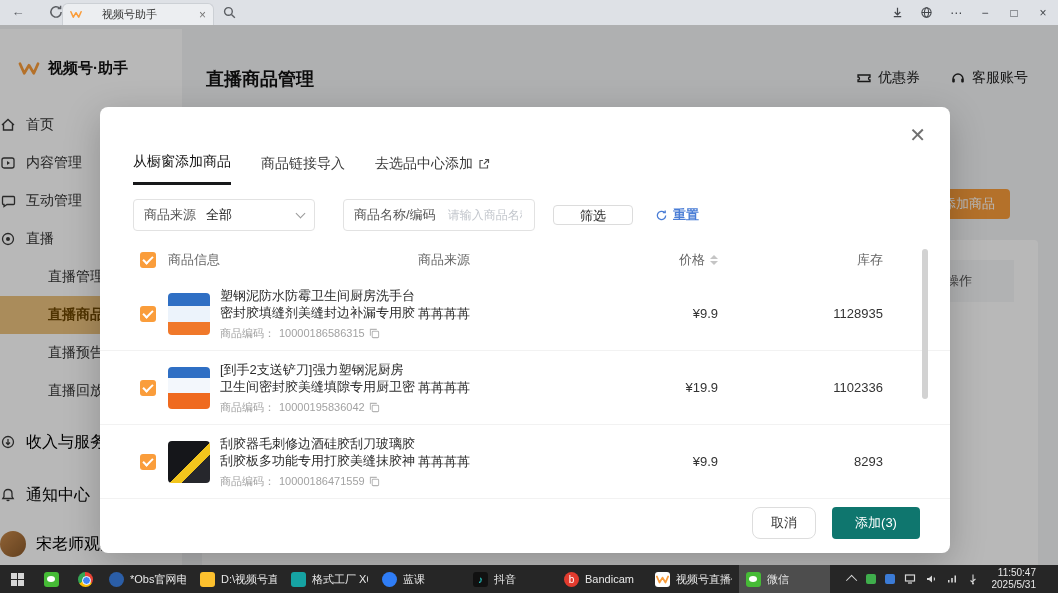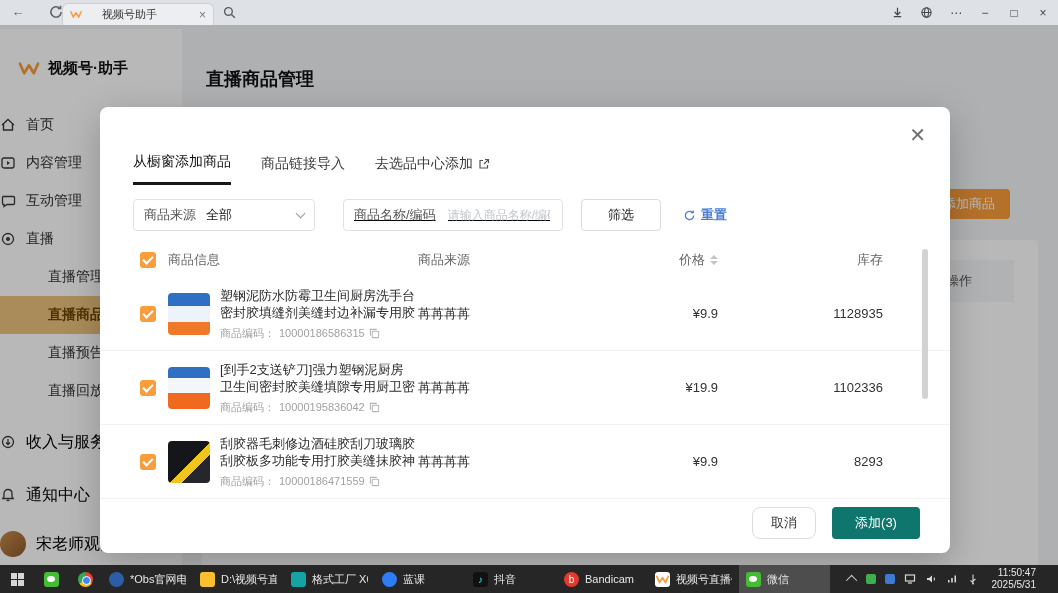--- a/index.html
+++ b/index.html
@@ -57,28 +57,28 @@
   .modal-close{ position:absolute; top:18px; right:24px; font-size:20px; color:#707070; line-height:20px; }
   .tabs{ display:flex; gap:30px; padding:46px 33px 0; font-size:14px; color:#3a3a3a; }
   .tabitem{ padding-bottom:11px; display:flex; align-items:center; gap:5px; }
   .tabitem.active{ font-weight:normal; color:#121212; border-bottom:3px solid #17181a; }
   .tabitem svg{ width:12px; height:12px; }
 
   .filters{ display:flex; align-items:center; margin:14px 33px 0; font-size:13px; }
   .fcontrol{ height:32px; border:1px solid #e2e2e2; border-radius:4px; display:flex; align-items:center;
              padding:0 10px; background:#fff; }
   .fcontrol.selectbox{ width:182px; }
-  .fcontrol.inputbox{ width:220px; margin-left:28px;text-decoration:underline; }
+  .fcontrol.inputbox{ width:192px; margin-left:28px; }
   .flabel{ color:#555; margin-right:10px; white-space:nowrap; }
   .fvalue{ color:#222; }
   .chev{ margin-left:auto; width:7px; height:7px; border-right:1.5px solid #9a9a9a;
          border-bottom:1.5px solid #9a9a9a; transform:rotate(45deg); margin-bottom:3px; }
   .inputbox input{ border:none; outline:none; flex:1; min-width:0; font-size:12px; font-family:inherit; color:#333; background:transparent; }
   .inputbox input::placeholder{ color:#c2c6cc; }
-  .filter-btn{ width:80px; height:32px; margin-left:18px; border:1px solid #dcdcdc; background:#fff;
+  .filter-btn{ width:80px; height:20px; margin-left:18px; border:1px solid #dcdcdc; background:#fff;
                border-radius:4px; font-size:13px; color:#222; }
   .reset{ margin-left:22px; color:#4a7dd6; display:flex; align-items:center; gap:5px; font-size:13px;font-weight:bold; }
   .reset svg{ width:13px; height:13px; }
 
   .thead{ display:flex; align-items:center; height:34px; margin-top:12px; padding-left:40px;
           font-size:13px; color:#666; }
   .trow{ display:flex; align-items:center; height:74px; padding-left:40px;
          border-bottom:1px solid #f2f2f2; font-size:13px; color:#333; }
   .checkbox{ width:16px; height:16px; border-radius:3px; background:#fa9d3b; position:relative; flex:none; margin-right:12px; }
   .checkbox::after{ content:""; position:absolute; left:5px; top:2px; width:4px; height:8px;
@@ -260,20 +260,36 @@
         </span>
       <span>通知中心</span>
     </div>
     <div class="mi abs" style="top:496px">
       <span class="avatar"></span>
       <span>宋老师观察</span>
     </div>
   </div>
 
   <span class="page-title">直播商品管理</span>
+  <div class="header-right">
+    <span class="hitem">
+      <svg viewBox="0 0 16 16">
+          <path d="M2 5h12v2a1.5 1.5 0 0 0 0 3v1.5H2V10a1.5 1.5 0 0 0 0-3z" fill="none" stroke="#222" stroke-width="1.3"></path>
+        </svg>
+      <span>优惠券</span>
+    </span>
+    <span class="hitem">
+      <svg viewBox="0 0 16 16">
+          <path d="M3 9a5 5 0 0 1 10 0" fill="none" stroke="#222" stroke-width="1.3"></path>
+          <rect x="2.2" y="8.5" width="2.6" height="4" rx="1" fill="#222"></rect>
+          <rect x="11.2" y="8.5" width="2.6" height="4" rx="1" fill="#222"></rect>
+        </svg>
+      <span>客服账号</span>
+    </span>
+  </div>
 
   <button class="add-btn">添加商品</button>
   <div class="card">
     <div class="card-head">
       <span>操作</span>
     </div>
   </div>
 
   <div class="overlay"></div>
 

